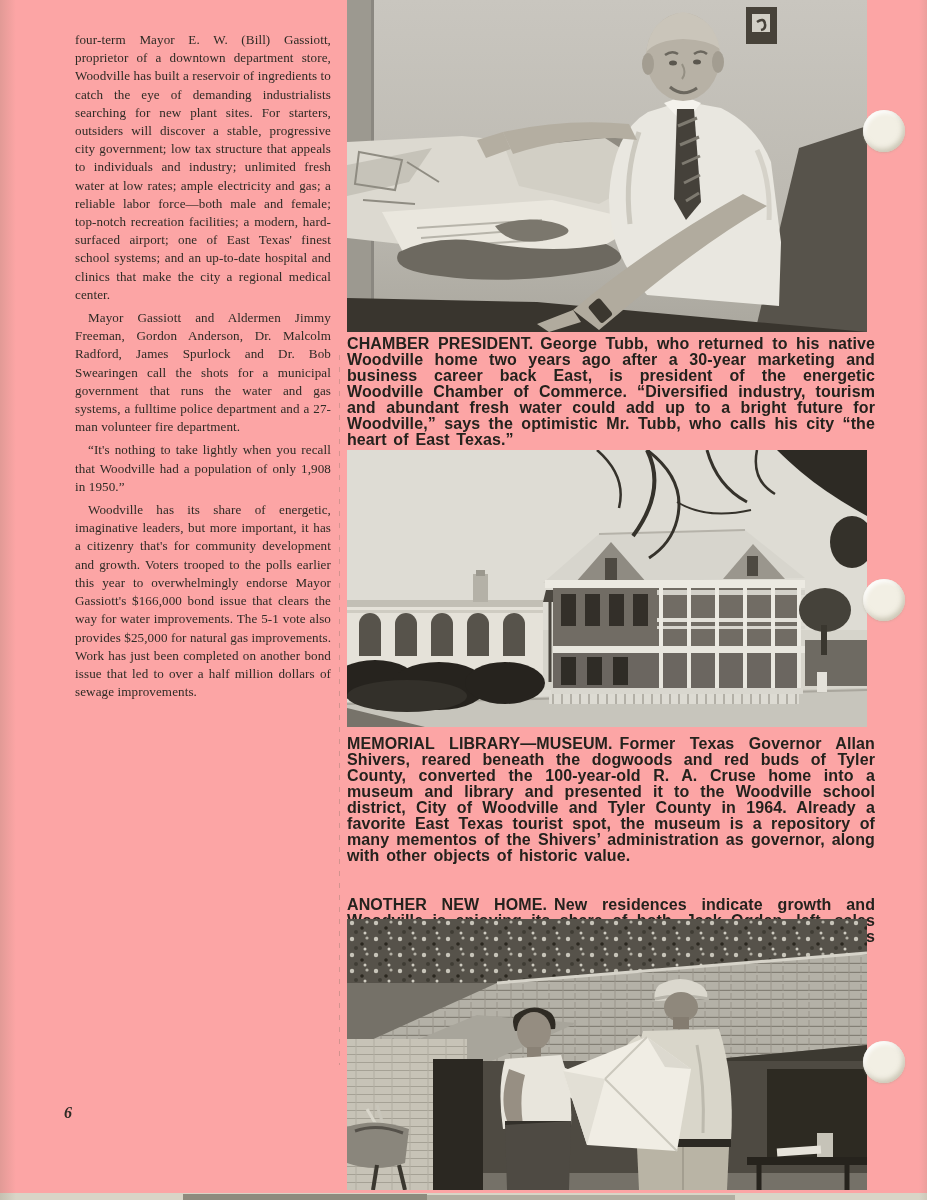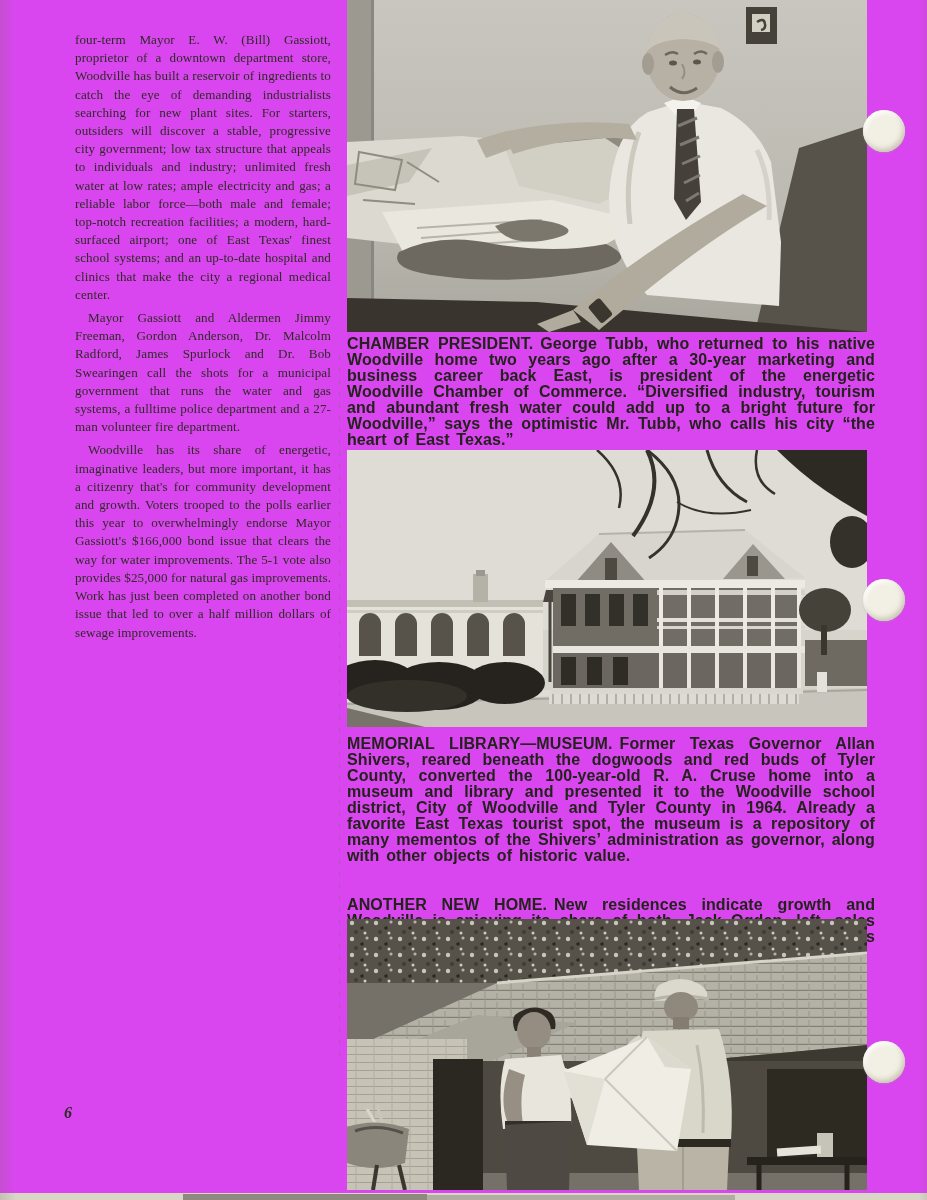--- a/index.html
+++ b/index.html
@@ -1,16 +1,16 @@
 <!DOCTYPE html>
 <html><head>
 <meta charset="utf-8">
 <style>
   html,body{margin:0;padding:0;}
-  #page{position:relative;width:927px;height:1200px;background:#d946ef;overflow:hidden;
+  #page{position:relative;width:927px;height:1200px;background:#fca5a5;overflow:hidden;
         font-family:"Liberation Serif",serif;}
   #page::before{content:"";position:absolute;left:0;top:0;bottom:0;width:16px;
         background:linear-gradient(90deg,rgba(118,110,88,.20),rgba(118,110,88,0));z-index:5;pointer-events:none;}
   #page::after{content:"";position:absolute;right:0;top:0;bottom:0;width:8px;
         background:linear-gradient(270deg,rgba(118,110,88,.12),rgba(118,110,88,0));z-index:5;pointer-events:none;}
 
   .col-left{position:absolute;left:75px;top:31px;width:256px;
         font-size:13.1px;line-height:18.2px;color:#2e2b25;text-align:justify;letter-spacing:.1px;}
   .col-left p{margin:0;}
   .col-left p + p{margin-top:5px;text-indent:13px;font-family:Liberation Serif, serif;}
@@ -47,20 +47,21 @@
   .scan-bottom .segB{position:absolute;left:427px;top:2px;width:308px;height:5px;background:#b1aea1;}
 </style>
 </head>
 <body>
 
 <div id="page">
 
   <div class="col-left">
     <p>four-term Mayor E. W. (Bill) Gassiott, proprietor of a downtown department store, Woodville has built a reservoir of ingredients to catch the eye of demanding industrialists searching for new plant sites. For starters, outsiders will discover a stable, progressive city government; low tax structure that appeals to individuals and industry; unlimited fresh water at low rates; ample electricity and gas; a reliable labor force—both male and female; top-notch recreation facilities; a modern, hard-surfaced airport; one of East Texas' finest school systems; and an up-to-date hospital and clinics that make the city a regional medical center.</p>
     <p>Mayor Gassiott and Aldermen Jimmy Freeman, Gordon Anderson, Dr. Malcolm Radford, James Spurlock and Dr. Bob Swearingen call the shots for a municipal government that runs the water and gas systems, a fulltime police department and a 27-man volunteer fire department.</p>
+    <p>“It's nothing to take lightly when you recall that Woodville had a population of only 1,908 in 1950.”</p>
     <p>Woodville has its share of energetic, imaginative leaders, but more important, it has a citizenry that's for community development and growth. Voters trooped to the polls earlier this year to overwhelmingly endorse Mayor Gassiott's $166,000 bond issue that clears the way for water improvements. The 5-1 vote also provides $25,000 for natural gas improvements. Work has just been completed on another bond issue that led to over a half million dollars of sewage improvements.</p>
   </div>
 
   <div class="page-num">6</div>
 
   <figure class="photo photo1">
     <svg viewBox="0 0 520 332" preserveAspectRatio="none">
       <defs>
         <linearGradient id="p1wall" x1="0" y1="0" x2="0" y2="1">
           <stop offset="0" stop-color="#c9c6bf"></stop>

